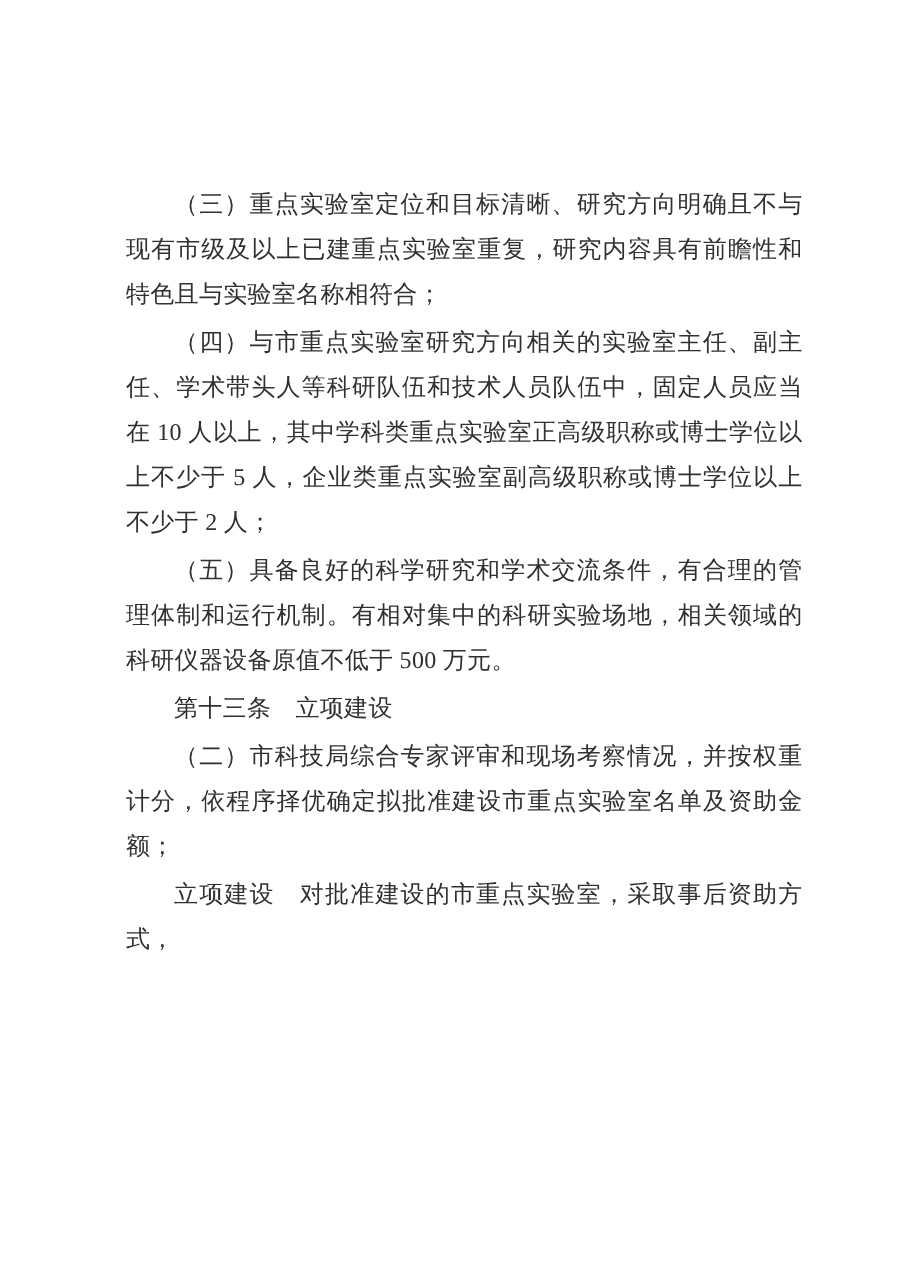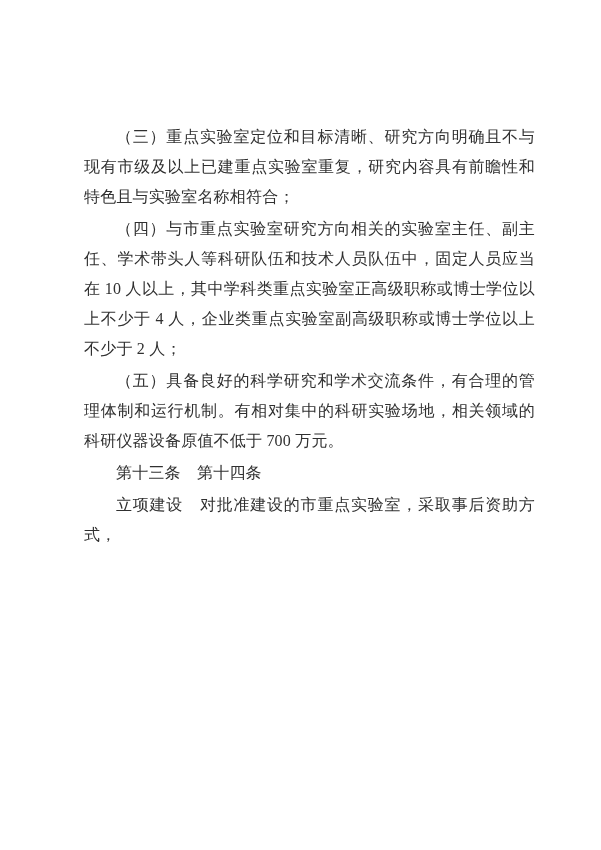--- a/index.html
+++ b/index.html
@@ -38,18 +38,19 @@
     word-break:break-all;
   }
 </style>
 </head>
 <body>
 
 <main class="page">
   <section class="text-block">
 
   <p class="para">（三）重点实验室定位和目标清晰、研究方向明确且不与现有市级及以上已建重点实验室重复，研究内容具有前瞻性和特色且与实验室名称相符合；</p>
-      <p class="para">（四）与市重点实验室研究方向相关的实验室主任、副主任、学术带头人等科研队伍和技术人员队伍中，固定人员应当在 10 人以上，其中学科类重点实验室正高级职称或博士学位以上不少于 4 人，企业类重点实验室副高级职称或博士学位以上不少于 2 人；</p>
-      <p class="para">（五）具备良好的科学研究和学术交流条件，有合理的管理体制和运行机制。有相对集中的科研实验场地，相关领域的科研仪器设备原值不低于 700 万元。</p>
-      <p class="para">第十三条　第十四条</p>
+      <p class="para">（四）与市重点实验室研究方向相关的实验室主任、副主任、学术带头人等科研队伍和技术人员队伍中，固定人员应当在 10 人以上，其中学科类重点实验室正高级职称或博士学位以上不少于 5 人，企业类重点实验室副高级职称或博士学位以上不少于 2 人；</p>
+      <p class="para">（五）具备良好的科学研究和学术交流条件，有合理的管理体制和运行机制。有相对集中的科研实验场地，相关领域的科研仪器设备原值不低于 500 万元。</p>
+      <p class="para">第十三条　立项建设</p>
+      <p class="para">（二）市科技局综合专家评审和现场考察情况，并按权重计分，依程序择优确定拟批准建设市重点实验室名单及资助金额；</p>
       <p class="para">立项建设　对批准建设的市重点实验室，采取事后资助方式，</p>
     </section>
 </main>
 
 </body></html>

